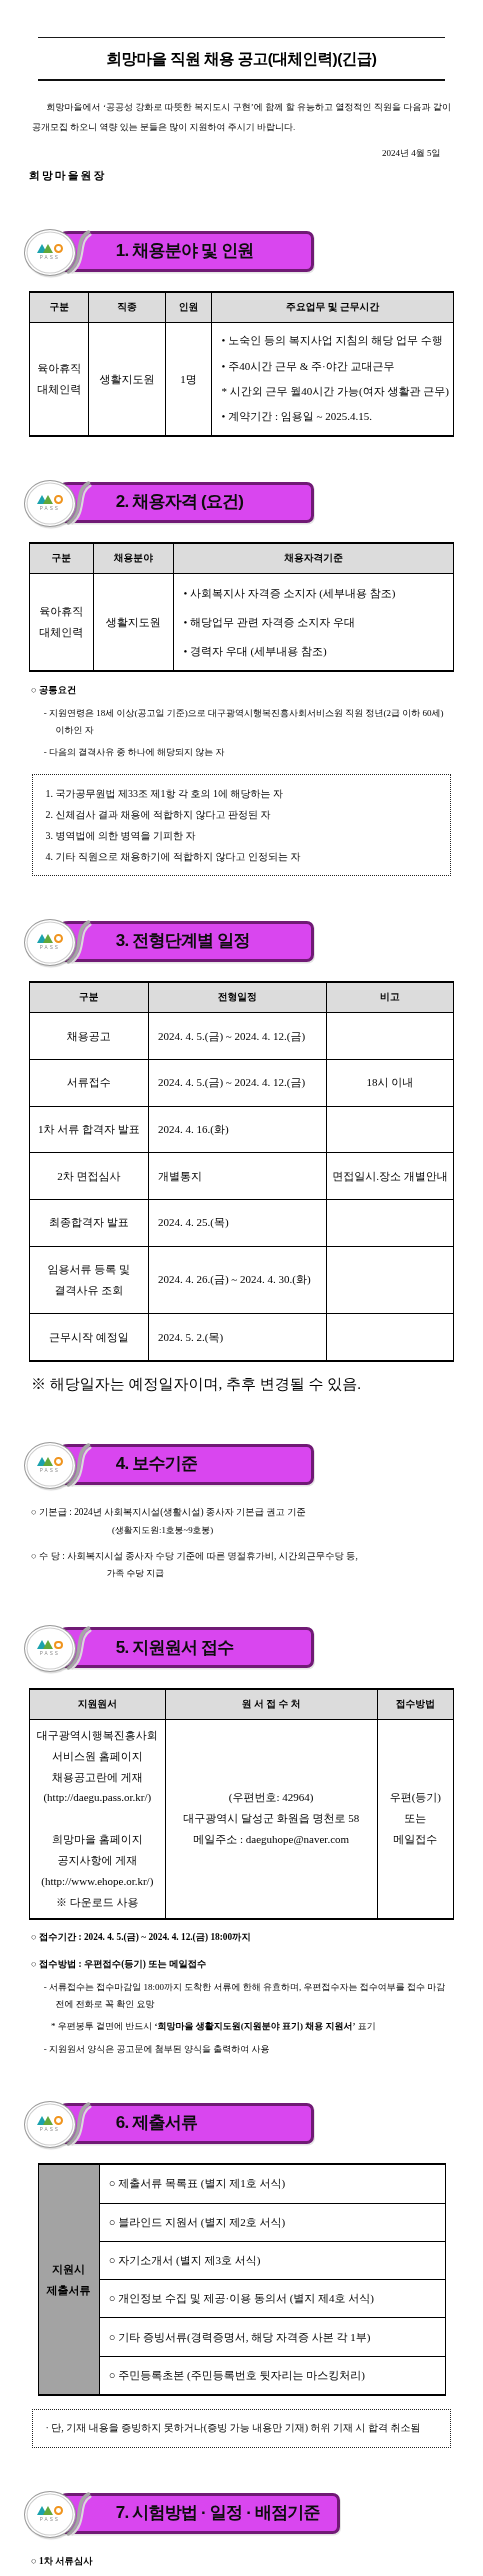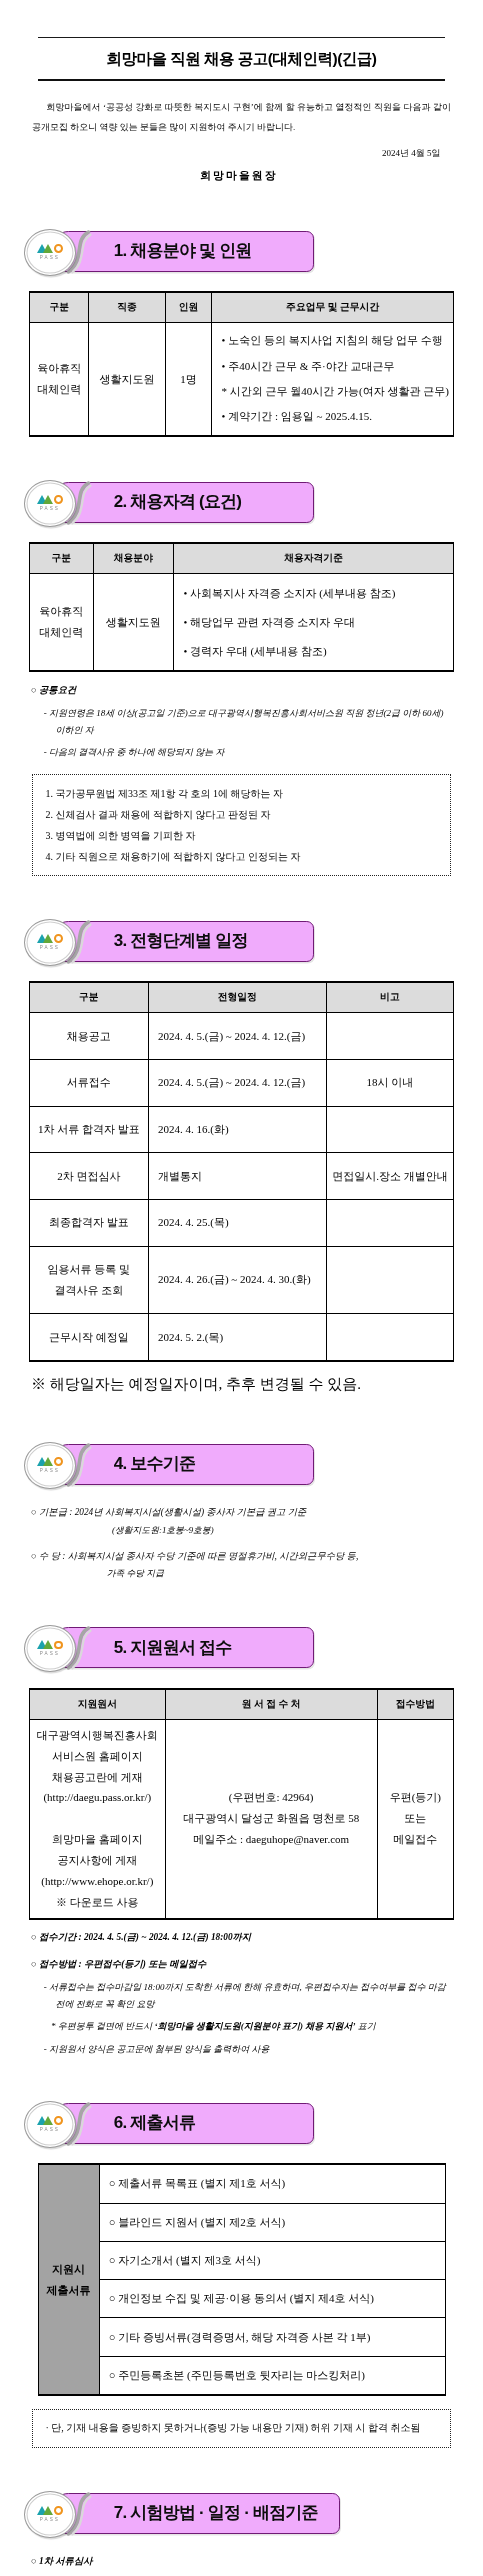--- a/index.html
+++ b/index.html
@@ -16,27 +16,27 @@
   
   .rule-thin  { border-top: 1px solid #1a1a1a; margin: 12.4px 9.3px 0 9.3px; }
   .rule-thick { border-top: 2.6px solid #111;    margin: 7.2px 9.3px 0 9.3px; }
   .doc-title {
     font-family: "Liberation Sans", "DejaVu Sans", sans-serif;
     font-weight: bold; font-size: 15.5px; letter-spacing: -0.5px;
     text-align: center; padding: 9.3px 0 2.1px 0; line-height: 1.4;
   }
   .intro { margin: 17.5px 3.1px 0 3.1px; text-align: justify; text-indent: 1.6em; font-size: 9px; line-height: 2.15; }
   .date-line { text-align: right; margin: 8.2px 13.4px 0 0; font-size: 9px; }
-  .signer-line { text-align: center; margin: 3.1px 5.2px 0 0; font-size: 10.8px; font-weight: bold; letter-spacing: 2.1px; }
+  .signer-line { text-align: left; margin: 3.1px 5.2px 0 0; font-size: 10.8px; font-weight: bold; letter-spacing: 2.1px; }
 
   
   .sec-header { position: relative; height: 47px; margin: 43px 0 15.5px -5.2px; }
   .sec-bar {
     position: absolute; left: 27px; top: 2.1px; height: 41px; width: 263px;
-    background: #f0abfc; border: 1px solid #701a75;
+    background: #d946ef; border: 3px solid #701a75;
     border-radius: 17.5px 7.2px 7.2px 5.2px;
     box-shadow: 1px 1.5px 0 rgba(0,0,0,.10);
     display: flex; align-items: center; padding-left: 62px; z-index: 1;
   }
   .sec-title {
     font-family: "Liberation Sans", "DejaVu Sans", sans-serif;
     font-weight: bold; font-size: 17px; letter-spacing: -0.8px; color: #0d0d0d; white-space: nowrap;
   }
   .swoosh { position: absolute; left: 40px; top: 1px; height: 44px; width: 29px; z-index: 3; }
   .badge {
@@ -61,21 +61,21 @@
   .cell-left { text-align: left !important; padding-left: 9.3px !important; }
   .duty-line { text-align: left; line-height: 2.3; }
   .crit-line { text-align: left; line-height: 2.6; }
   .tall td { padding: 12.4px 4.1px; }
 
   .plain-table { border-top: 1px solid #000; border-bottom: 1px solid #000; }
   .plain-table th, .plain-table td { border: 0.8px solid #000; text-align: center; padding: 5.2px 3.1px; font-size: 9.3px; }
   .plain-table thead th { background: #dcdcdc; font-weight: bold; }
 
   
-  .blk { margin: 0 2.1px; font-style: italic; }
+  .blk { margin: 0 2.1px; }
   .li-circle { margin-top: 9.3px; padding-left: 1.7em; text-indent: -1.7em; font-size: 9.3px; }
   .li-circle.bold { font-weight: bold; }
   .li-dash { margin-top: 5.2px; margin-left: 1.4em; padding-left: 1.3em; text-indent: -1.3em; font-size: 9px; }
   .li-star { margin-top: 5.2px; margin-left: 2.2em; padding-left: 1.2em; text-indent: -1.2em; font-size: 9px; }
   .li-num  { margin-top: 4.1px;  margin-left: 1.6em; font-size: 9px; }
   .indent-a { margin-left: 9.2em; }
   .indent-b { margin-left: 8.6em; }
   .dotted-box {
     border: 1px dotted #222; margin: 13.4px 3.1px 0 3.1px; padding: 7.2px 12.4px 8.2px 12.4px;
     font-size: 10px; line-height: 2.1;

